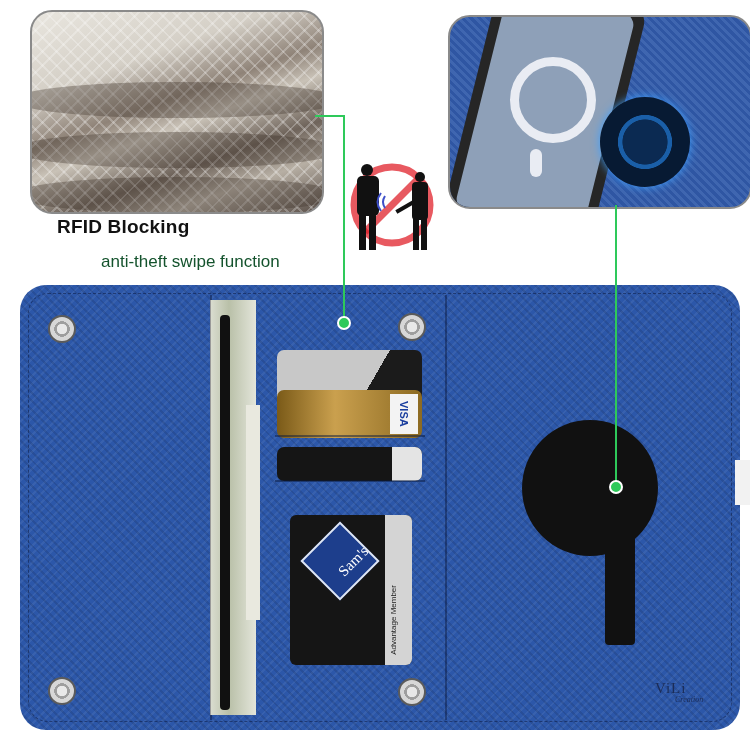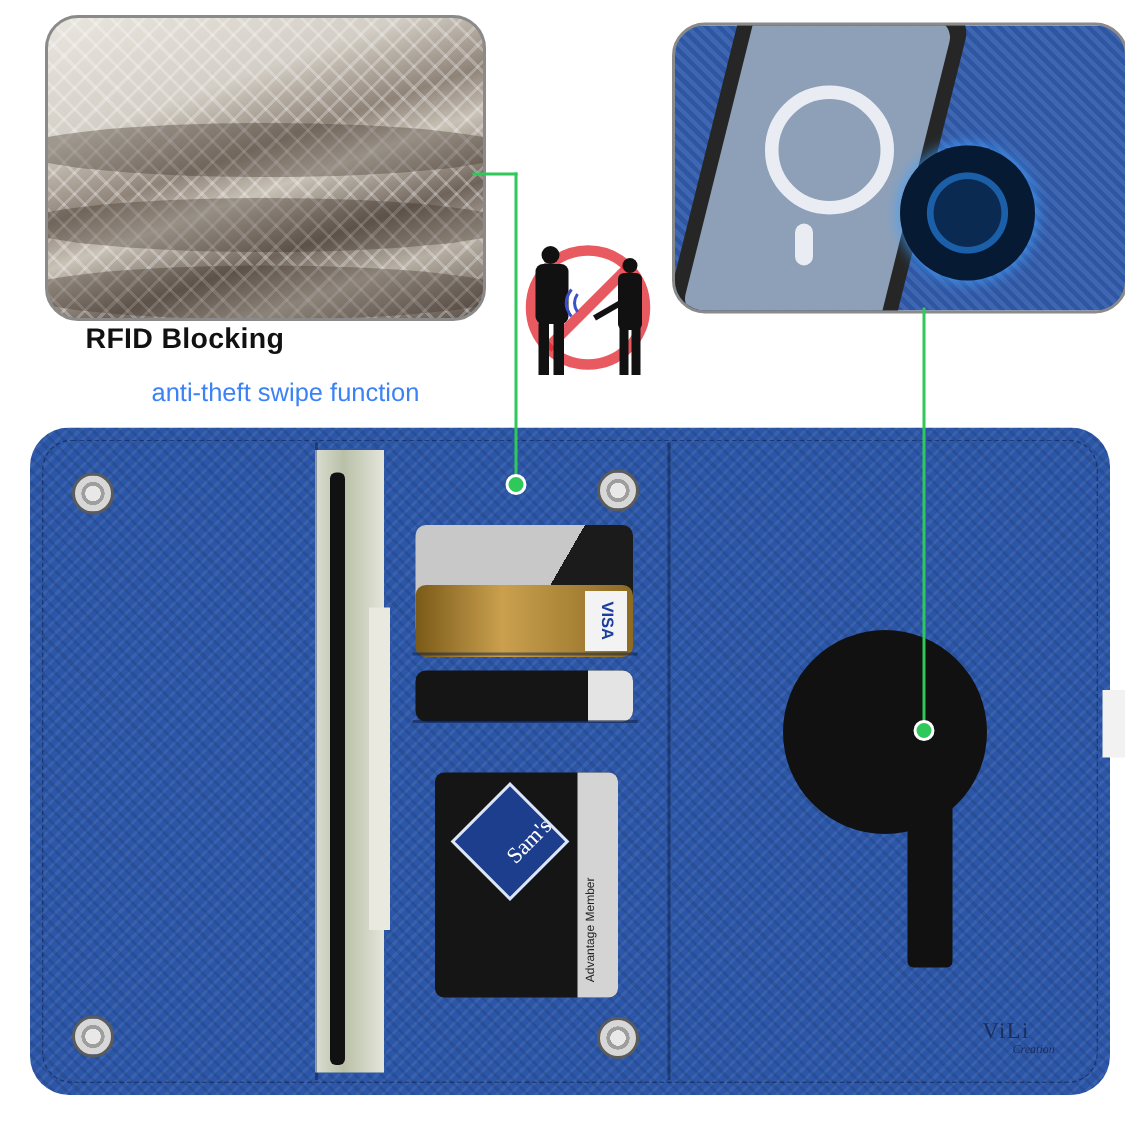--- a/index.html
+++ b/index.html
@@ -17,21 +17,21 @@
     background:repeating-linear-gradient(45deg,#3f66b0 0 3px,#2f56a3 3px 6px);}
   .phone{position:absolute;left:20px;top:-30px;width:150px;height:250px;background:#262626;border-radius:18px;transform:rotate(14deg);}
   .phone-inner{position:absolute;left:10px;top:10px;right:10px;bottom:10px;border-radius:12px;background:#8ea0b8;}
   .mag-ring{position:absolute;left:60px;top:40px;width:68px;height:68px;border-radius:50%;border:9px solid #e9ecf3;}
   .mag-tab{position:absolute;left:80px;top:132px;width:12px;height:28px;border-radius:7px;background:#e9ecf3;}
   .mag-disc{position:absolute;left:150px;top:80px;width:90px;height:90px;border-radius:50%;background:radial-gradient(circle,#0b2a52 0 35%,#1a5fa8 36% 42%,#071a33 43% 100%);box-shadow:0 0 10px #3ea0ff;}
   
   .picto{left:345px;top:150px;width:95px;height:105px;}
   
   .title{left:57px;top:216px;font-weight:bold;font-size:19px;color:#111;letter-spacing:.2px;}
-  .subtitle{left:101px;top:252px;font-size:17px;color:#3b82f6;}
+  .subtitle{left:101px;top:252px;font-size:17px;color:#14532d;}
   
   .wallet{left:20px;top:285px;width:720px;height:445px;border-radius:26px;background:
     repeating-linear-gradient(45deg,rgba(0,0,0,.10) 0 2px,transparent 2px 6px),
     repeating-linear-gradient(-45deg,rgba(255,255,255,.06) 0 2px,transparent 2px 6px),
     #2c57a9;}
   .stitch{position:absolute;inset:8px;border:1.5px dashed rgba(15,30,70,.55);border-radius:20px;}
   .tab-right{left:735px;top:460px;width:15px;height:45px;background:#f2f2f2;}
   .divider{position:absolute;background:rgba(10,25,60,.45);}
   .snap{position:absolute;width:24px;height:24px;border-radius:50%;background:radial-gradient(circle,#e8e8e8 0 30%,#9e9e9e 31% 45%,#d7d7d7 46% 100%);border:2px solid #5b5b5b;}
   .zipper{position:absolute;left:200px;top:30px;width:10px;height:395px;background:#111;border-radius:4px;}

